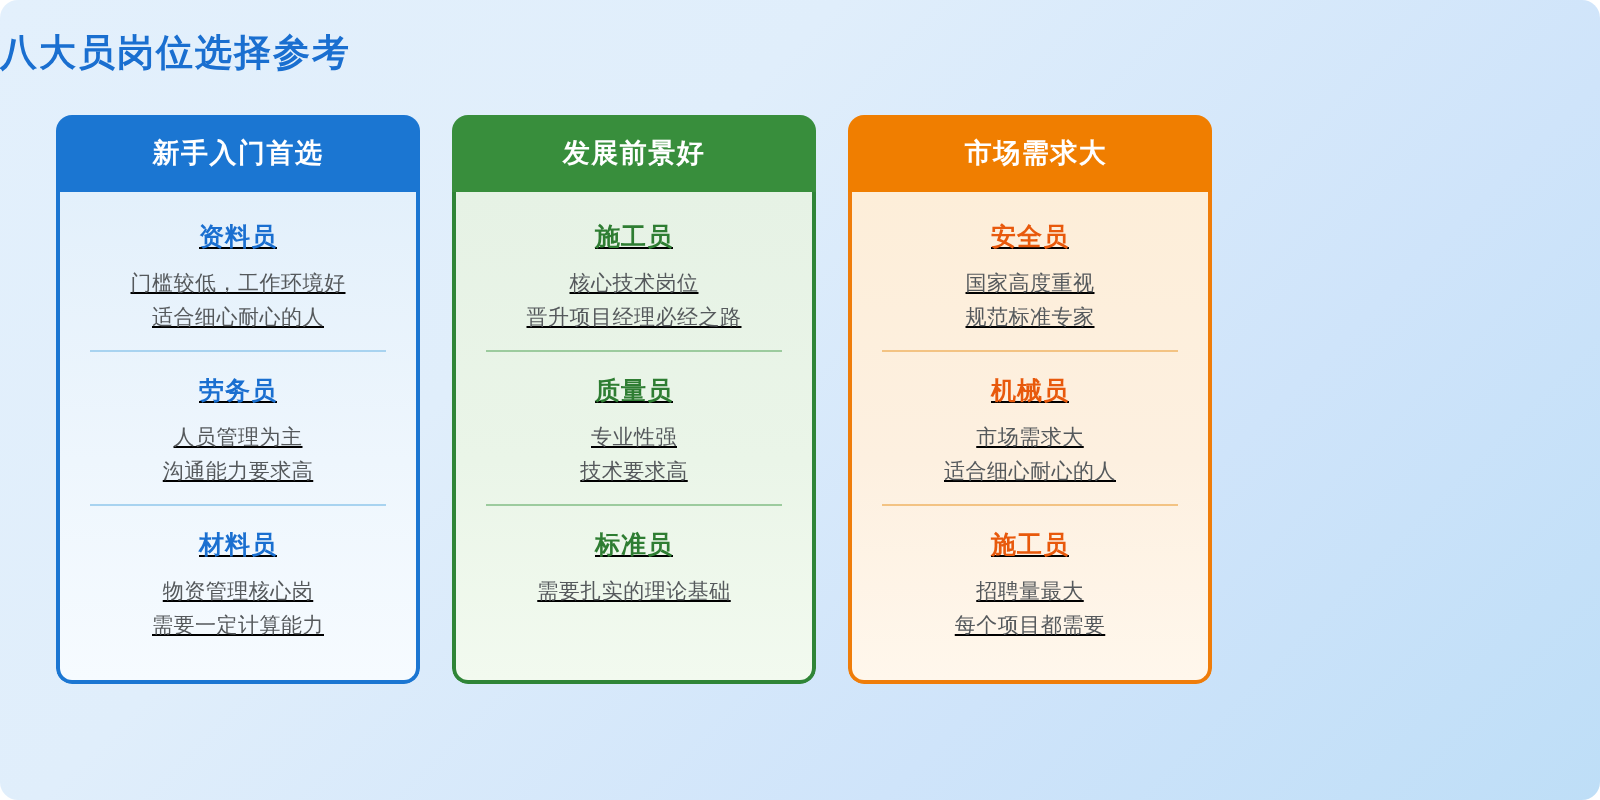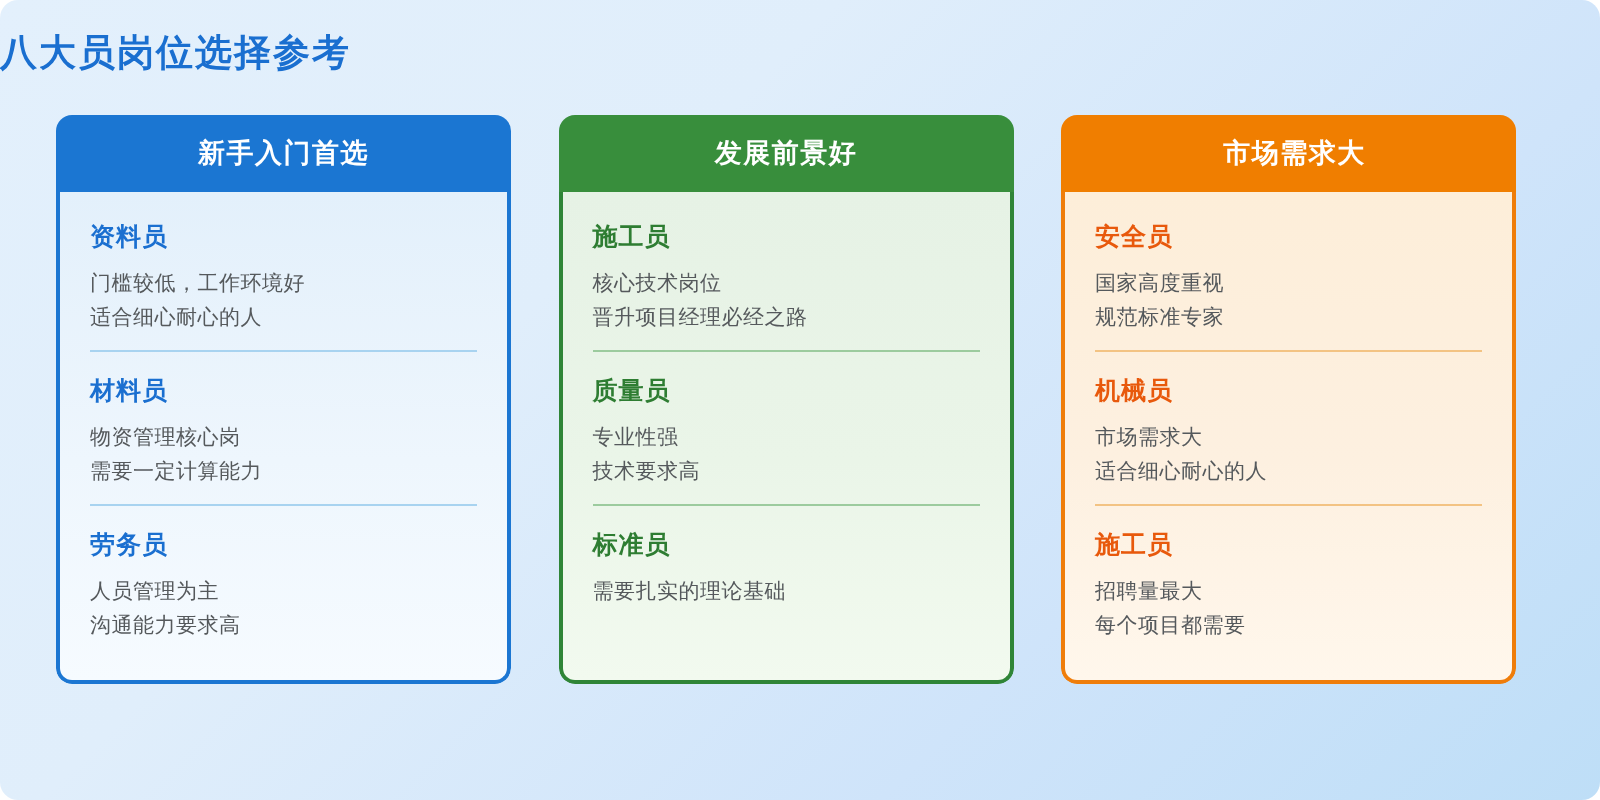--- a/index.html
+++ b/index.html
@@ -33,21 +33,21 @@
     font-size: 37px;
     font-weight: bold;
     letter-spacing: 2px;
     color: #1a6fd0;
   }
 
   .cards {
     position: absolute;
     top: 115px;
     left: 56px;
-    width: 1460px;
+    width: 1156px;
     display: flex;
     justify-content: space-between;
     gap: 32px;
   }
 
   .card {
     width: 455px;
     border-radius: 16px;
     overflow: hidden;
     box-sizing: border-box;
@@ -74,21 +74,22 @@
     box-sizing: border-box;
     padding: 14px 30px 22px 30px;
     height: 531px;
     display: flex;
     flex-direction: column;
     justify-content: flex-start;
   }
 
   .entry {
     padding: 14px 0 16px 0;
-    text-align: left;
+    text-align: center;
+    text-decoration: underline;
   }
   .entry + .entry {
     border-top-width: 2px;
     border-top-style: solid;
     padding-top: 22px;
   }
 
   .entry-title {
     font-size: 25px;
     font-weight: bold;
@@ -141,29 +142,29 @@
 
     <div class="card card-blue">
       <div class="card-header">新手入门首选</div>
       <div class="card-body">
         <div class="entry">
           <div class="entry-title">资料员</div>
           <div class="entry-line">门槛较低，工作环境好</div>
           <div class="entry-line">适合细心耐心的人</div>
         </div>
         <div class="entry">
+          <div class="entry-title">劳务员</div>
+          <div class="entry-line">人员管理为主</div>
+          <div class="entry-line">沟通能力要求高</div>
+        </div>
+        <div class="entry">
           <div class="entry-title">材料员</div>
           <div class="entry-line">物资管理核心岗</div>
           <div class="entry-line">需要一定计算能力</div>
         </div>
-        <div class="entry">
-          <div class="entry-title">劳务员</div>
-          <div class="entry-line">人员管理为主</div>
-          <div class="entry-line">沟通能力要求高</div>
-        </div>
       </div>
     </div>
 
     <div class="card card-green">
       <div class="card-header">发展前景好</div>
       <div class="card-body">
         <div class="entry">
           <div class="entry-title">施工员</div>
           <div class="entry-line">核心技术岗位</div>
           <div class="entry-line">晋升项目经理必经之路</div>

